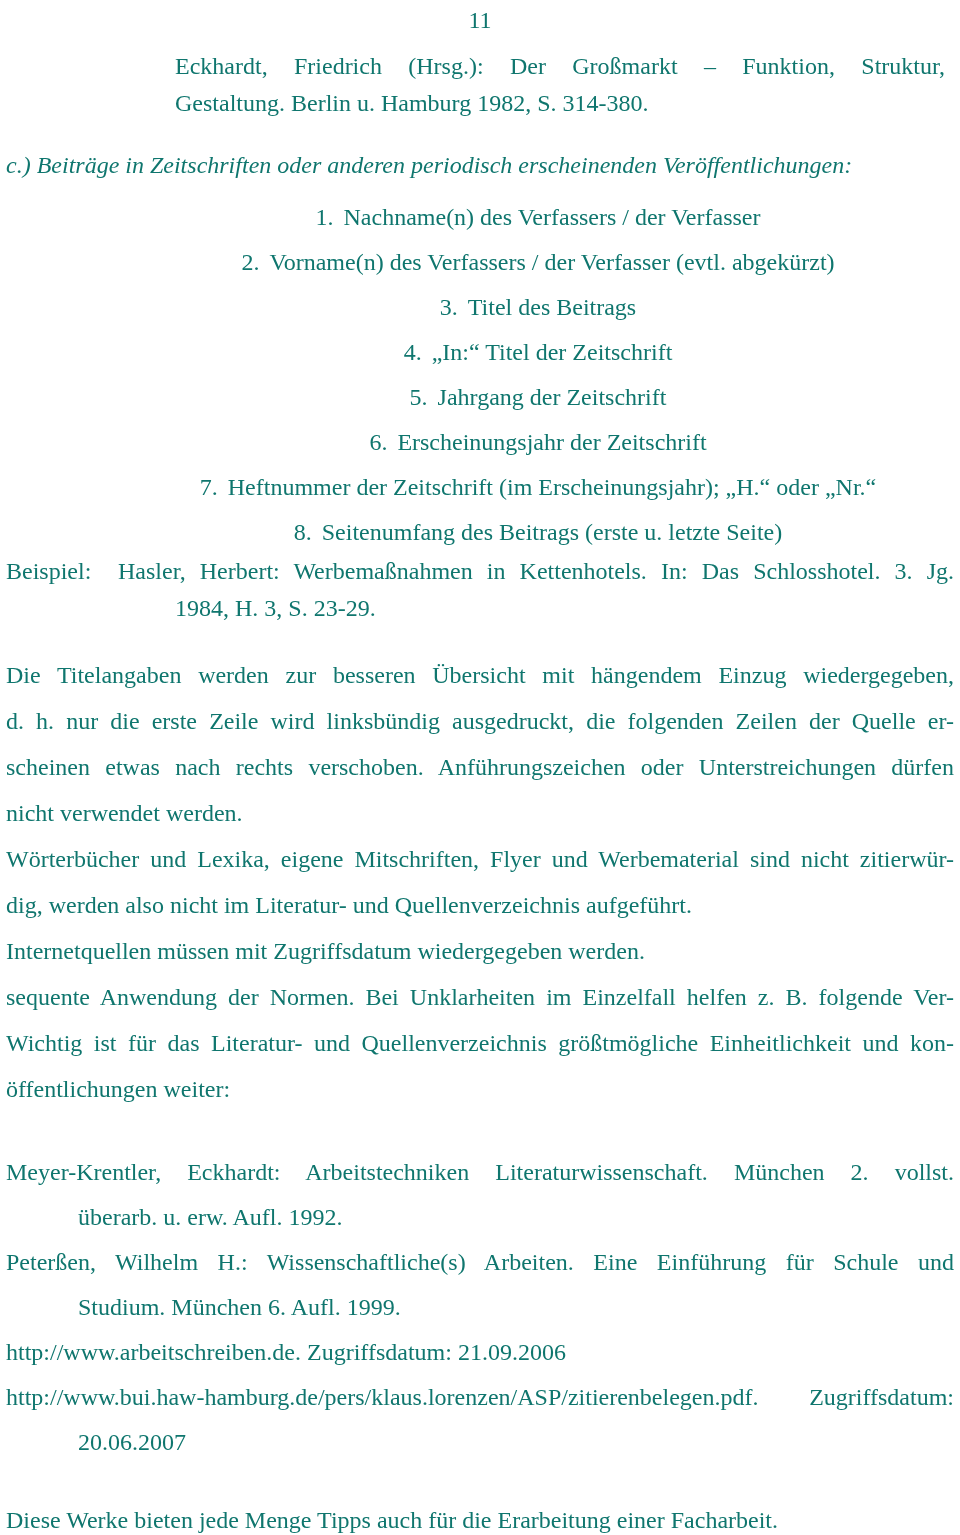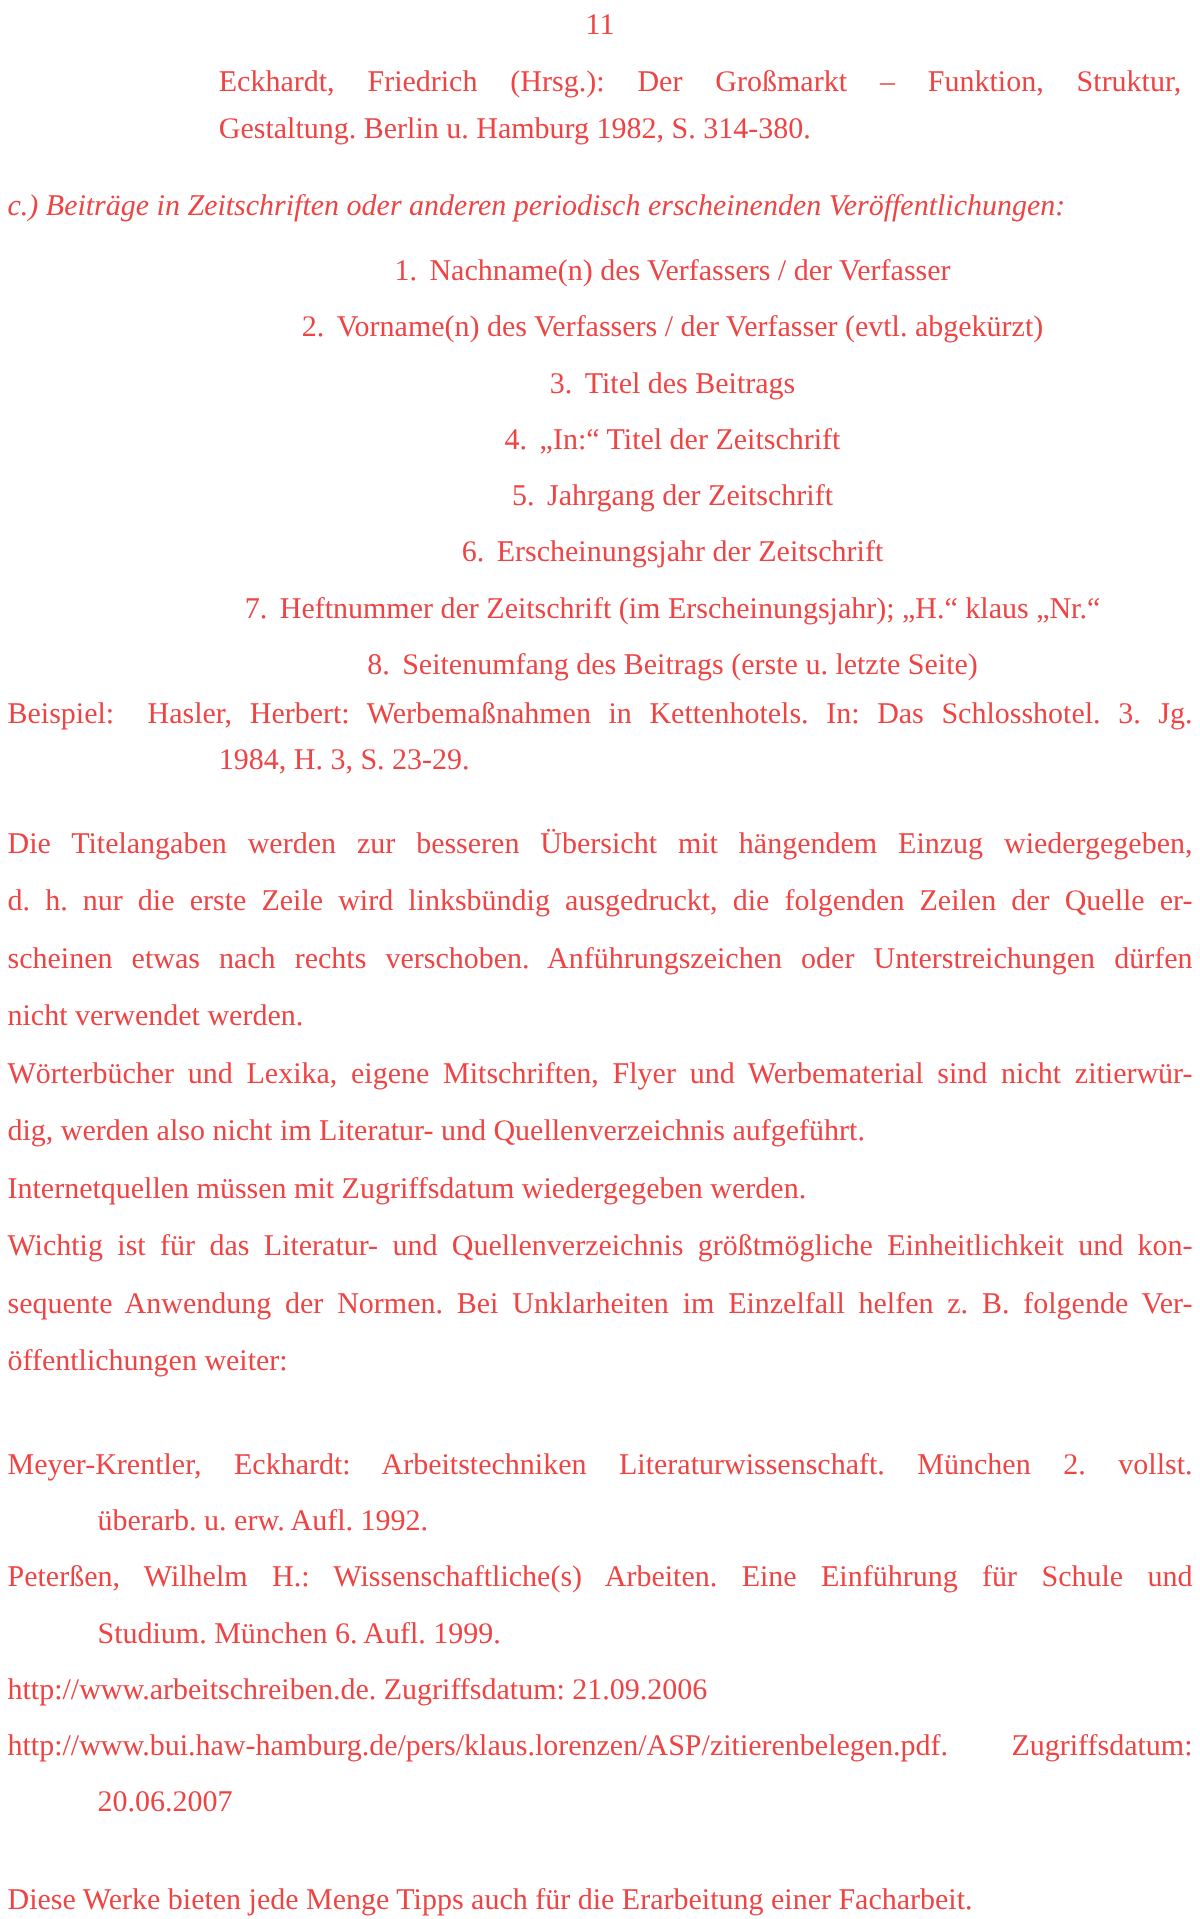--- a/index.html
+++ b/index.html
@@ -1,21 +1,21 @@
 <!DOCTYPE html>
 <html><head>
 <meta charset="utf-8">
 <style>
   * { box-sizing: border-box; }
   html, body { margin: 0; padding: 0; background: #ffffff; }
   .page {
     width: 960px;
     height: 1535px;
     background: #ffffff;
-    color: #ef4444;
+    color: #0f766e;
     font-family: "Liberation Serif", serif;
     font-size: 24px;
     padding: 0 6px;
     overflow: hidden;
     position: relative;
   }
   .pageno {
     text-align: center;
     padding-top: 5px;
     line-height: 30px;
@@ -96,21 +96,21 @@
     <div class="li">
       <span class="num">4.</span><span>„In:“ Titel der Zeitschrift</span>
     </div>
     <div class="li">
       <span class="num">5.</span><span>Jahrgang der Zeitschrift</span>
     </div>
     <div class="li">
       <span class="num">6.</span><span>Erscheinungsjahr der Zeitschrift</span>
     </div>
     <div class="li">
-      <span class="num">7.</span><span>Heftnummer der Zeitschrift (im Erscheinungsjahr); „H.“ klaus „Nr.“</span>
+      <span class="num">7.</span><span>Heftnummer der Zeitschrift (im Erscheinungsjahr); „H.“ oder „Nr.“</span>
     </div>
     <div class="li">
       <span class="num">8.</span><span>Seitenumfang des Beitrags (erste u. letzte Seite)</span>
     </div>
   </div>
 
   <div class="example">
     <div class="ex-row">
       <span class="ex-label">Beispiel:</span>
       <span class="ex-text">Hasler, Herbert: Werbemaßnahmen in Kettenhotels. In: Das Schlosshotel. 3. Jg.</span>
@@ -119,22 +119,22 @@
   </div>
 
   <div class="bodytext">
     <div class="jl">Die Titelangaben werden zur besseren Übersicht mit hängendem Einzug wiedergegeben,</div>
     <div class="jl">d. h. nur die erste Zeile wird linksbündig ausgedruckt, die folgenden Zeilen der Quelle er-</div>
     <div class="jl">scheinen etwas nach rechts verschoben. Anführungszeichen oder Unterstreichungen dürfen</div>
     <div class="ln">nicht verwendet werden.</div>
     <div class="jl">Wörterbücher und Lexika, eigene Mitschriften, Flyer und Werbematerial sind nicht zitierwür-</div>
     <div class="ln">dig, werden also nicht im Literatur- und Quellenverzeichnis aufgeführt.</div>
     <div class="ln">Internetquellen müssen mit Zugriffsdatum wiedergegeben werden.</div>
+    <div class="jl">sequente Anwendung der Normen. Bei Unklarheiten im Einzelfall helfen z. B. folgende Ver-</div>
     <div class="jl">Wichtig ist für das Literatur- und Quellenverzeichnis größtmögliche Einheitlichkeit und kon-</div>
-    <div class="jl">sequente Anwendung der Normen. Bei Unklarheiten im Einzelfall helfen z. B. folgende Ver-</div>
     <div class="ln">öffentlichungen weiter:</div>
   </div>
 
   <div class="refs">
     <div>
       <div class="jl">Meyer-Krentler, Eckhardt: Arbeitstechniken Literaturwissenschaft. München 2. vollst.</div>
       <div class="ref-cont ln">überarb. u. erw. Aufl. 1992.</div>
     </div>
     <div>
       <div class="jl">Peterßen, Wilhelm H.: Wissenschaftliche(s) Arbeiten. Eine Einführung für Schule und</div>

